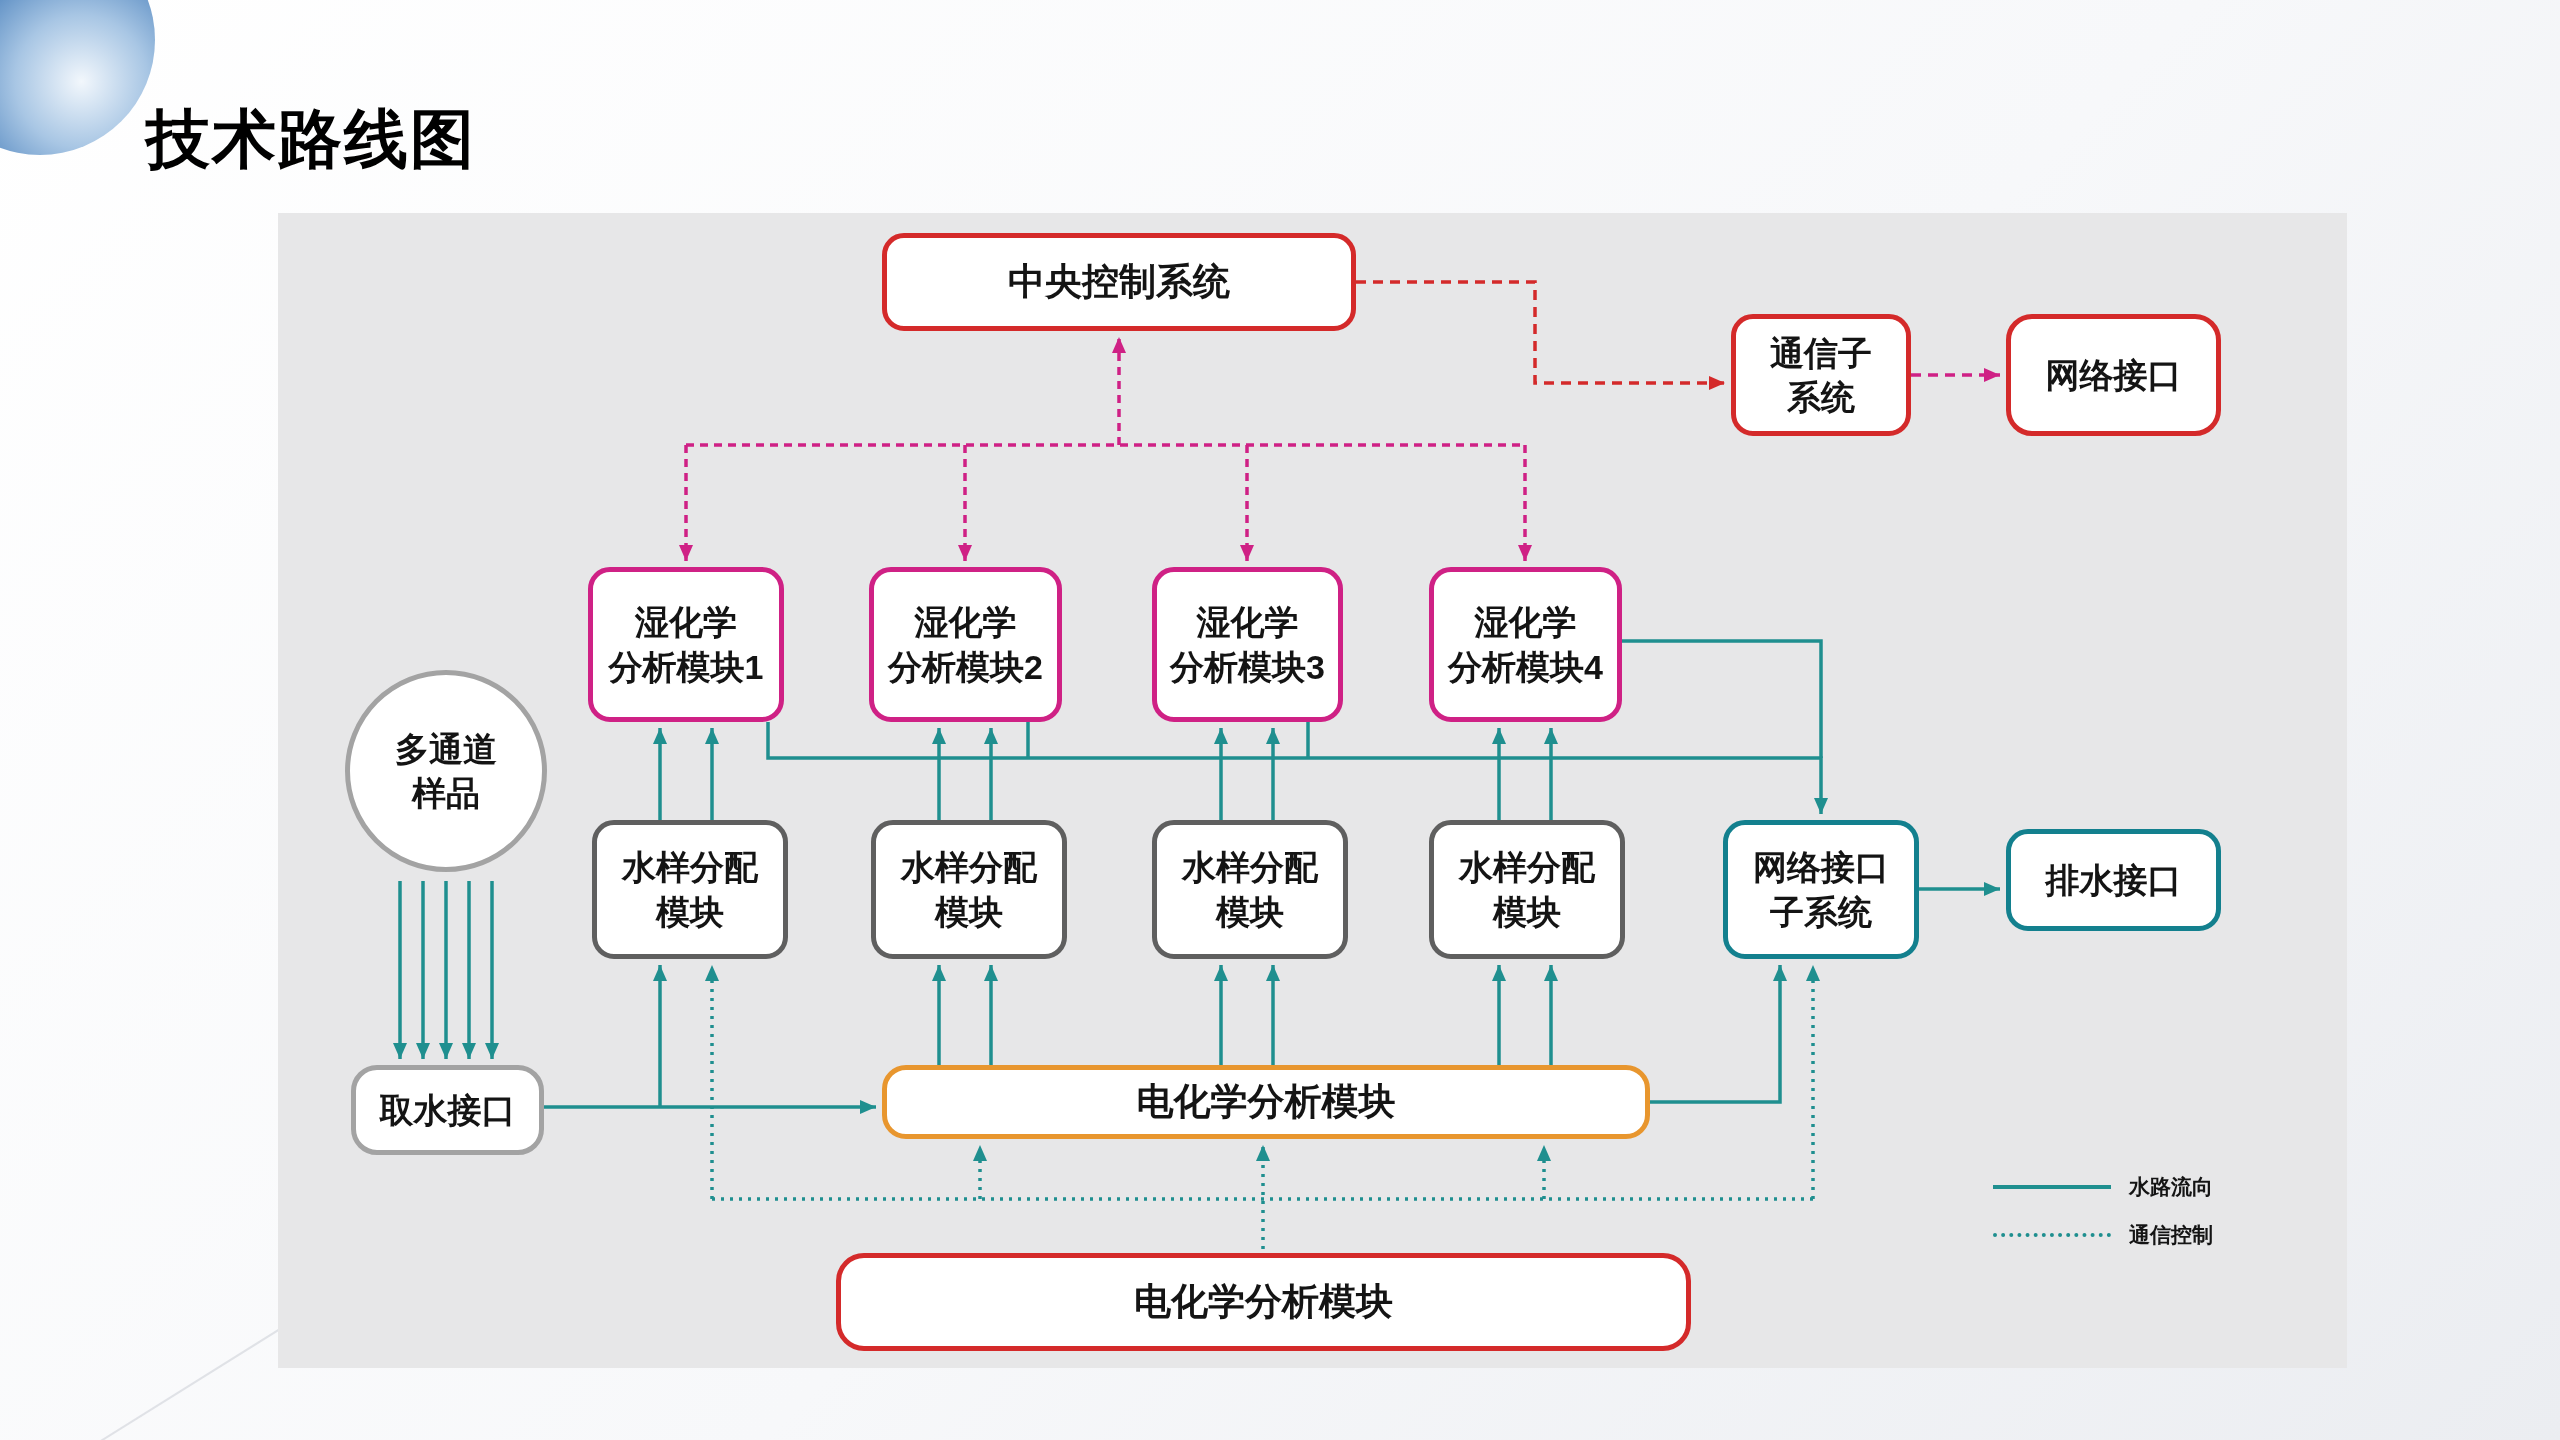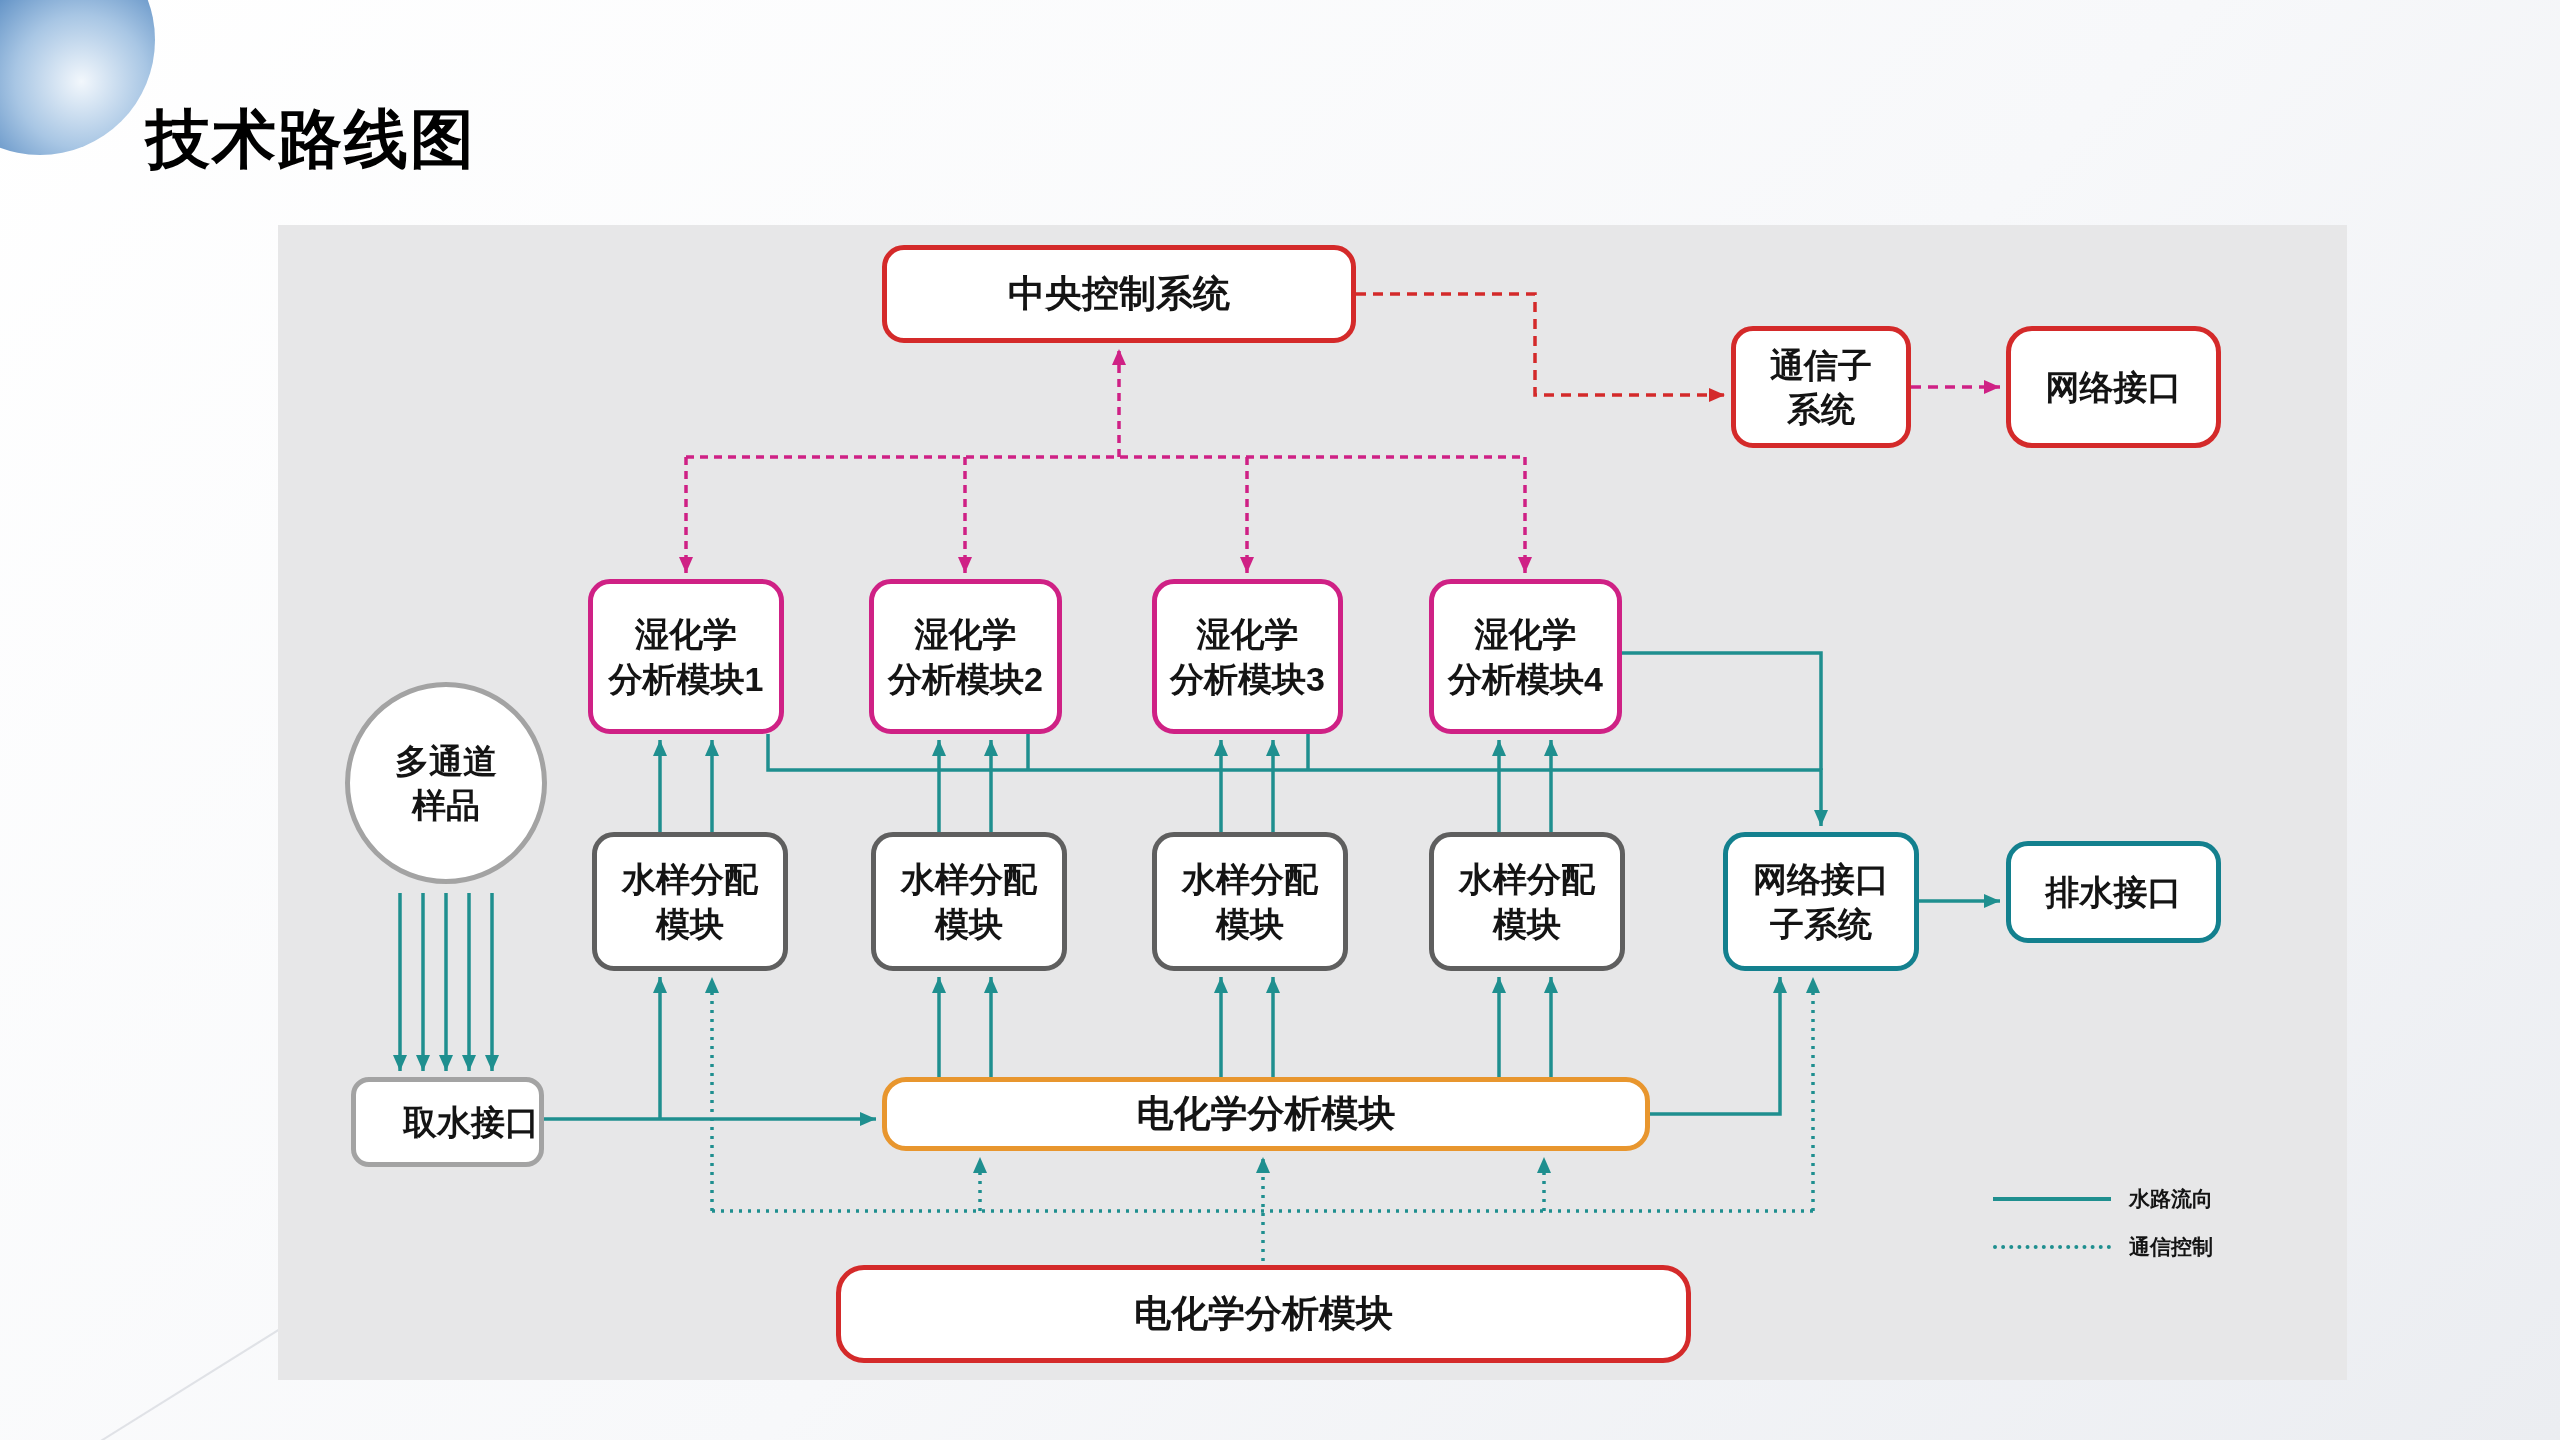--- a/index.html
+++ b/index.html
@@ -16,21 +16,21 @@
   }
   .deco-line{
     position:absolute;left:-120px;bottom:60px;width:640px;height:2px;background:#cfd2d8;
     transform:rotate(-32deg);opacity:.6;
   }
   h1.title{
     position:absolute;left:146px;top:96px;margin:0;
     font-size:64px;font-weight:bold;color:#000000;letter-spacing:2px;
   }
   .diagram{
-    position:absolute;left:278px;top:225px;width:2069px;height:1155px;
+    position:absolute;left:278px;top:213px;width:2069px;height:1155px;
     background:#e7e7e8;
   }
   .edges{position:absolute;left:0;top:0;width:2069px;height:1155px;}
   .edge{fill:none;stroke-width:3.5px;}
   .edge-water{stroke:#1f8f8f;}
   .edge-comm{stroke:#1f8f8f;stroke-dasharray:3 6;}
   .edge-ctrl{stroke:#cf2185;stroke-dasharray:8 6;}
   .edge-red{stroke:#d42a2a;stroke-dasharray:10 7;}
   .edge-pink{stroke:#cf2185;stroke-dasharray:10 7;}
   .node{
@@ -174,21 +174,21 @@
 
     <div class="node b-teal" style="left:1445px;top:607px;width:196px;height:139px;">
       <span>网络接口
 子系统</span>
     </div>
 
     <div class="node b-teal" style="left:1728px;top:616px;width:215px;height:102px;border-radius:22px;">
       <span>排水接口</span>
     </div>
 
-    <div class="node b-blue" style="left:73px;top:852px;width:193px;height:90px;border-radius:18px;justify-content:flex-end;">
+    <div class="node b-blue" style="left:73px;top:852px;width:193px;height:90px;border-radius:26px;">
       <span>取水接口</span>
     </div>
 
     <div class="node b-orange big" style="left:604px;top:852px;width:768px;height:74px;border-radius:24px;">
       <span>电化学分析模块</span>
     </div>
 
     <div class="node b-red big" style="left:558px;top:1040px;width:855px;height:98px;border-radius:28px;">
       <span>电化学分析模块</span>
     </div>

